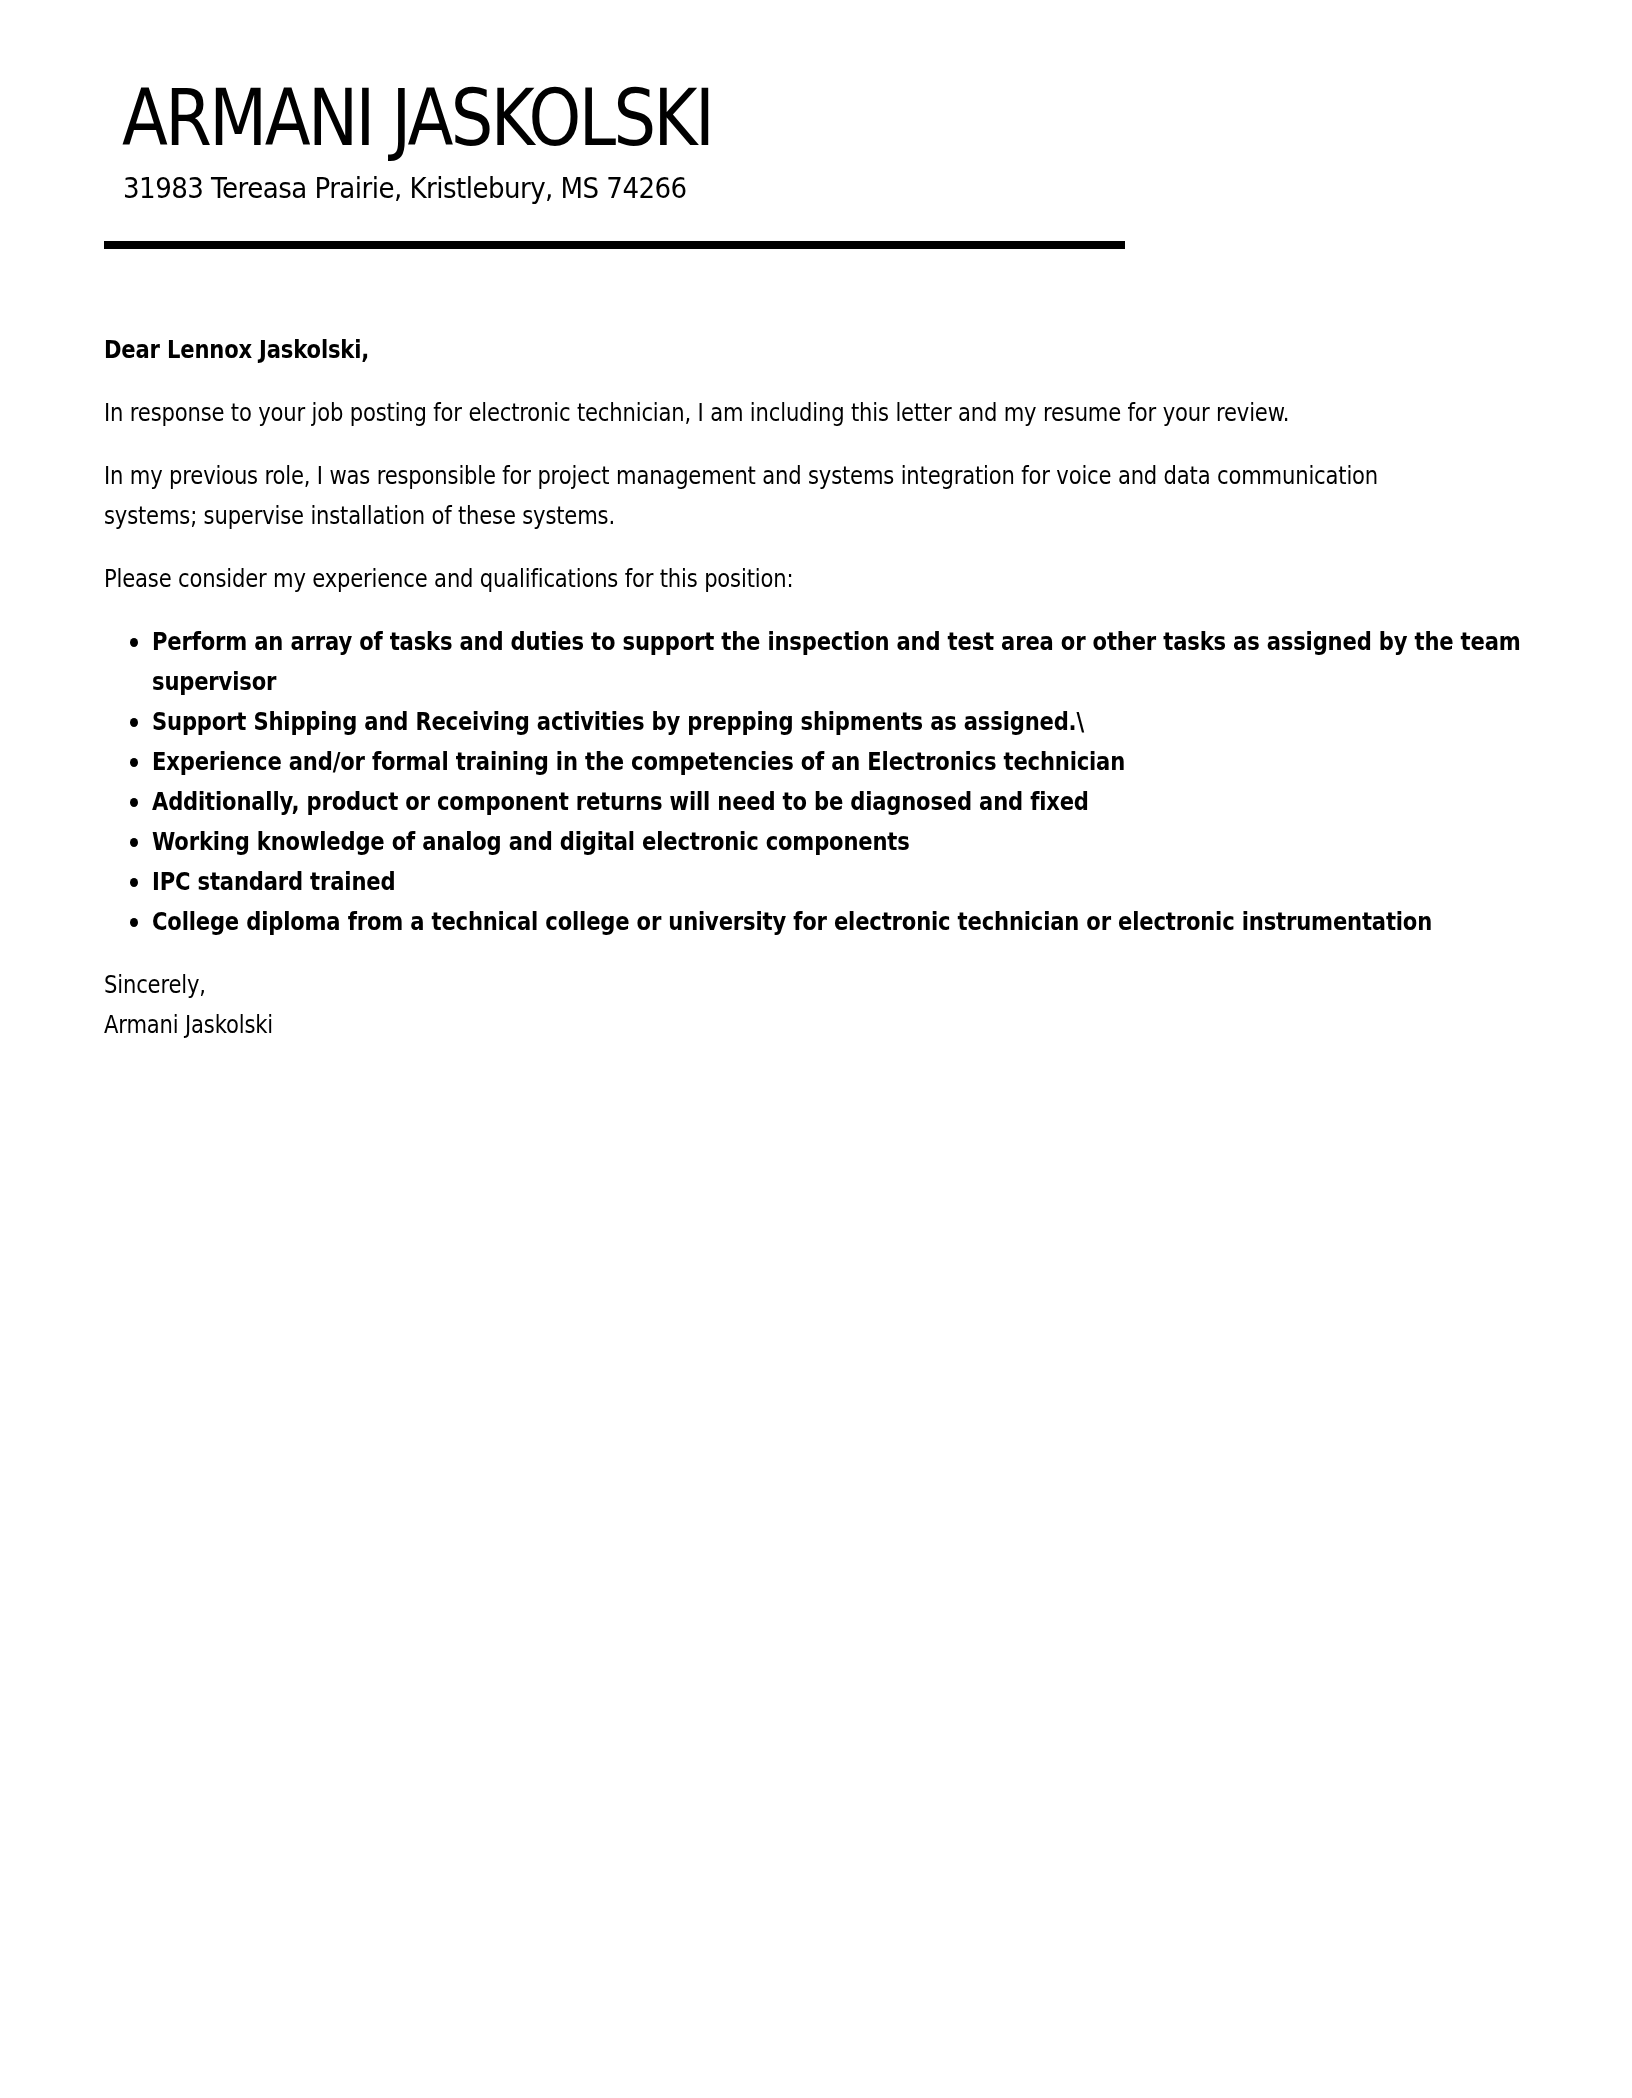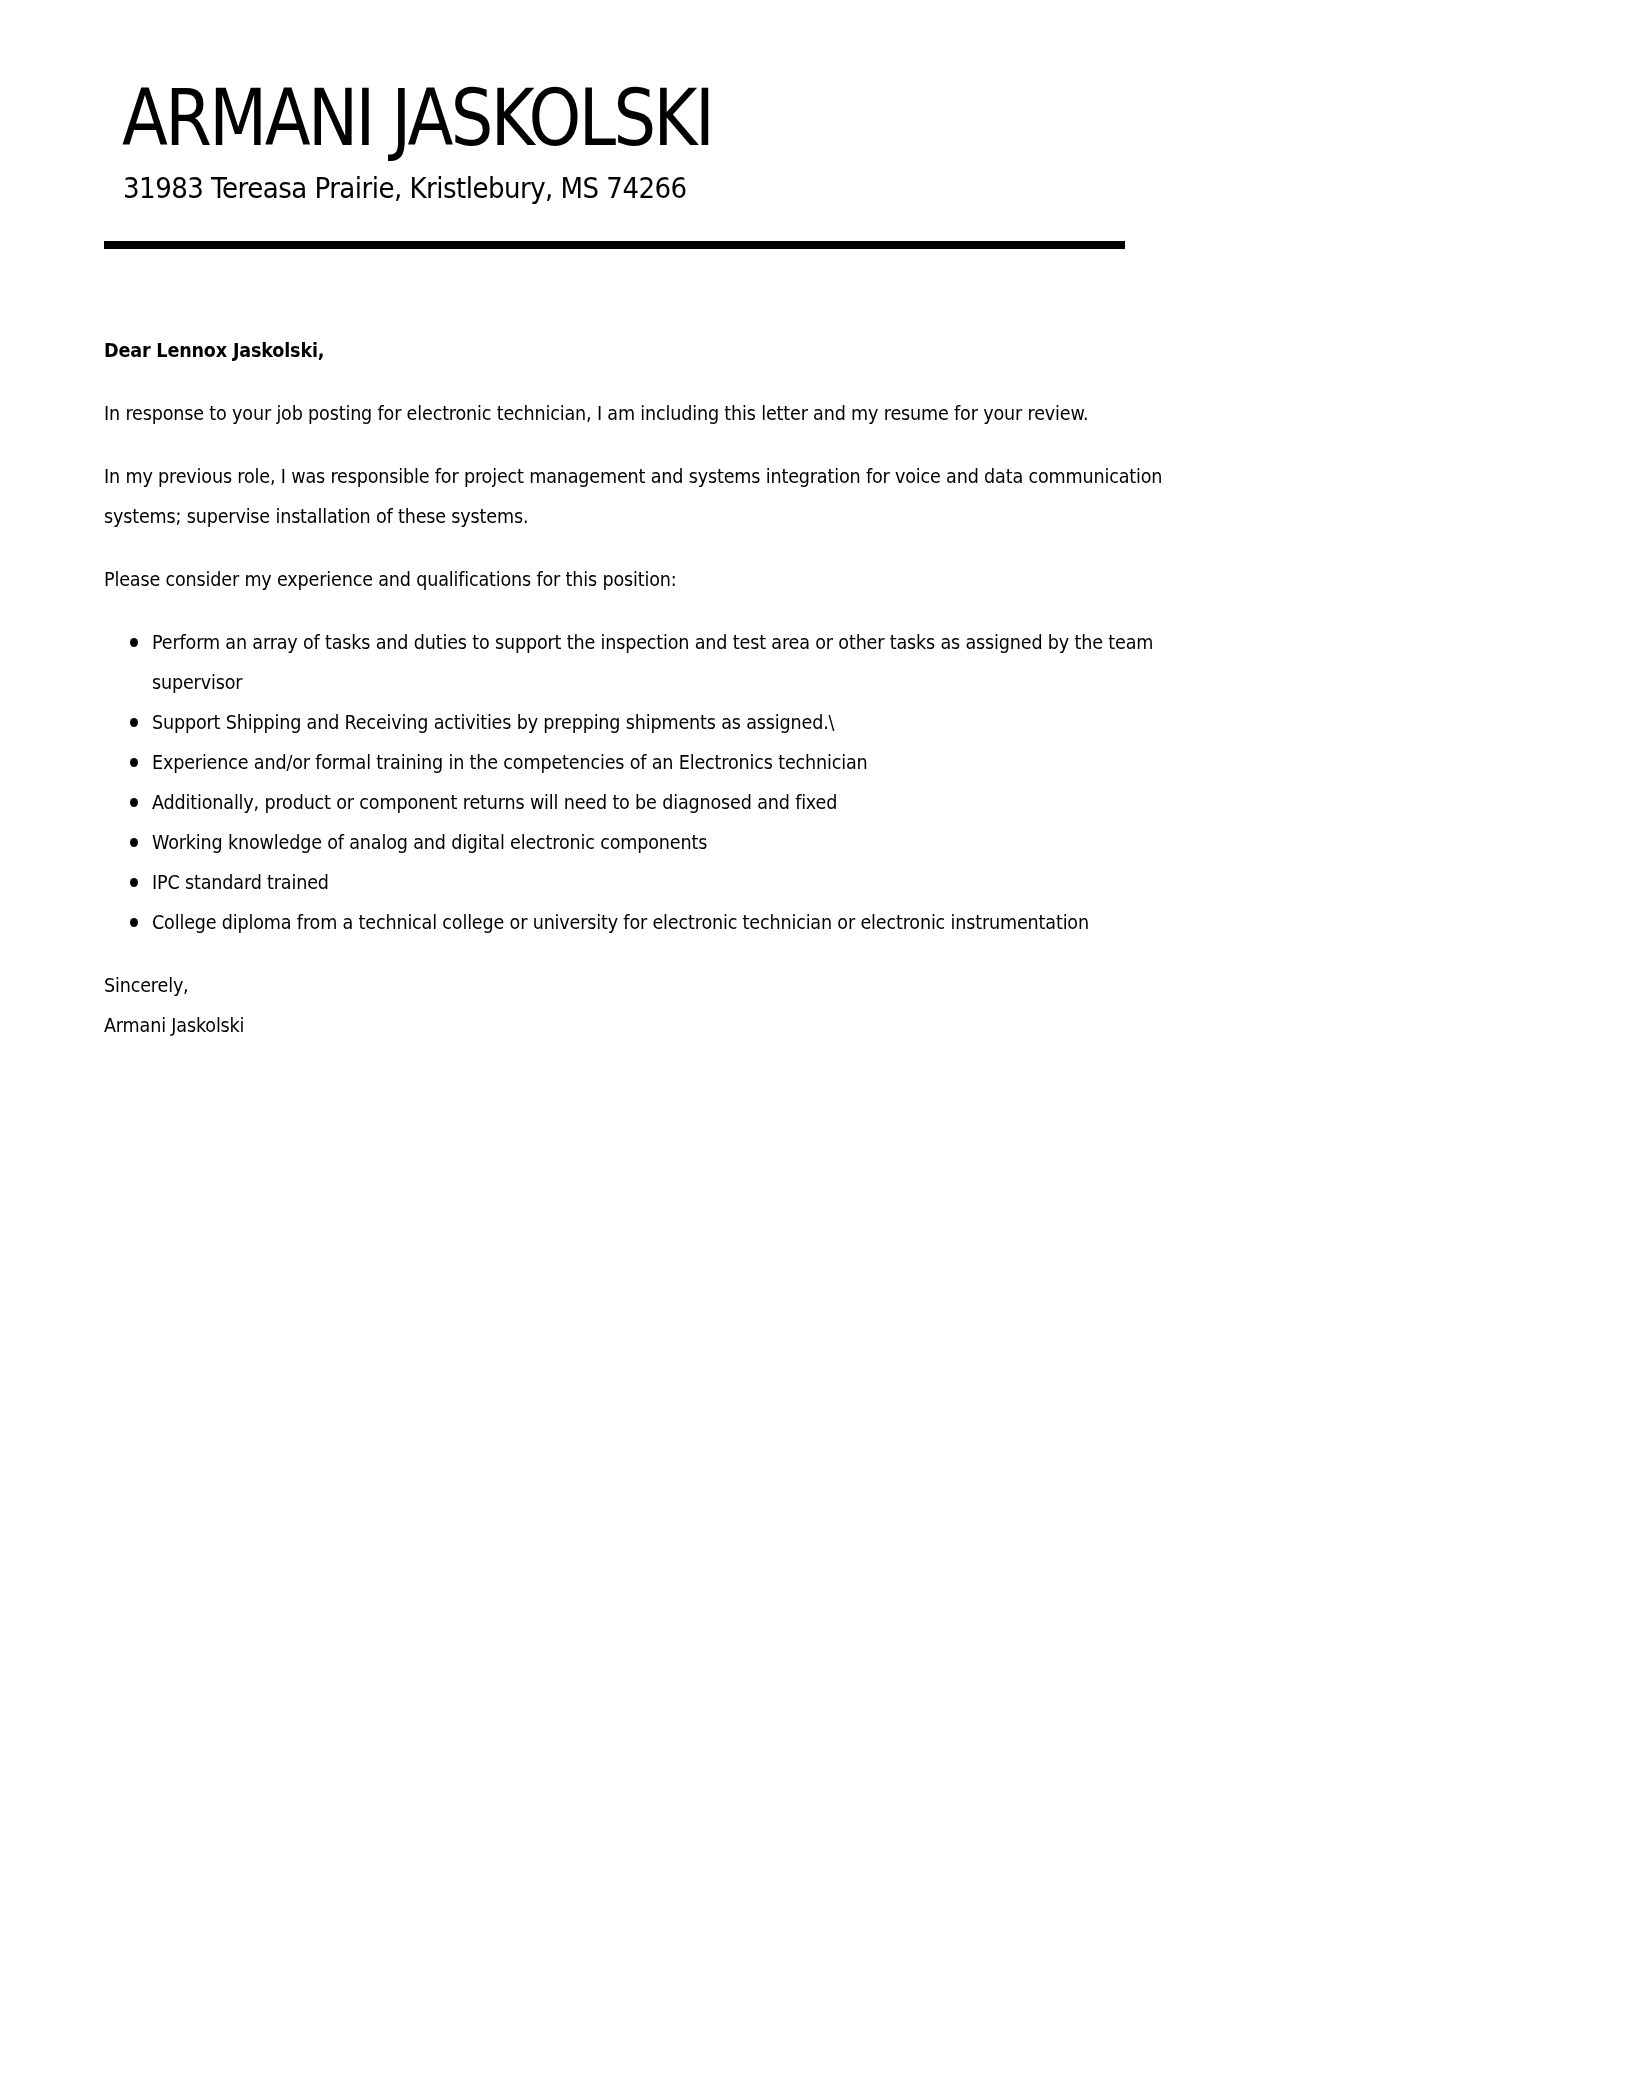--- a/index.html
+++ b/index.html
@@ -4,26 +4,26 @@
   <style>
     html, body { margin:0; padding:0; background:#ffffff; }
     body { width:1632px; height:2098px; position:relative; overflow:hidden;
       font-family:"DejaVu Sans", "Liberation Sans", sans-serif; color:#000; }
     .page { position:absolute; left:0; top:0; width:1632px; height:2050px; background:#fff; }
     .name { position:absolute; left:122px; top:70px; font-size:78px; line-height:96px;
       font-weight:400; letter-spacing:-3px; transform:scaleX(0.86); transform-origin:left top; white-space:nowrap; }
     .address { position:absolute; left:123px; top:168px; font-size:29px; line-height:40px;
       letter-spacing:-0.6px; transform:scaleX(0.90); transform-origin:left top; white-space:nowrap; }
     .rule { position:absolute; left:104px; top:241px; width:1021px; height:8px; background:#000; }
-    .body { position:absolute; left:104px; top:330px; width:1420px; font-size:20px; line-height:40px; }
+    .body { position:absolute; left:104px; top:330px; width:1420px; font-size:24px; line-height:40px; }
     .body p { margin:0; }
     .t { display:inline-block; transform:scaleX(0.88); transform-origin:left center; white-space:nowrap; letter-spacing:-0.2px; }
     .salutation { font-weight:bold; margin-bottom:23px !important; }
     .para { margin-bottom:23px !important; }
-    ul.quals { margin:0 0 23px 0; padding:0; list-style:none; }
+    ul.quals { margin:0 0 23px 0; padding:0; list-style:none;font-weight:bold; }
     ul.quals li { position:relative; padding-left:48px; }
     ul.quals li::before { content:""; position:absolute; left:26px; top:16px; width:8px; height:9px; border-radius:50%; background:#000; }
     .closing { font-weight:bold; margin-bottom:23px !important; }
   </style>
 </head>
 <body>
 
 <div class="page">
   <div class="name">ARMANI JASKOLSKI</div>
   <div class="address">31983 Tereasa Prairie, Kristlebury, MS 74266</div>

